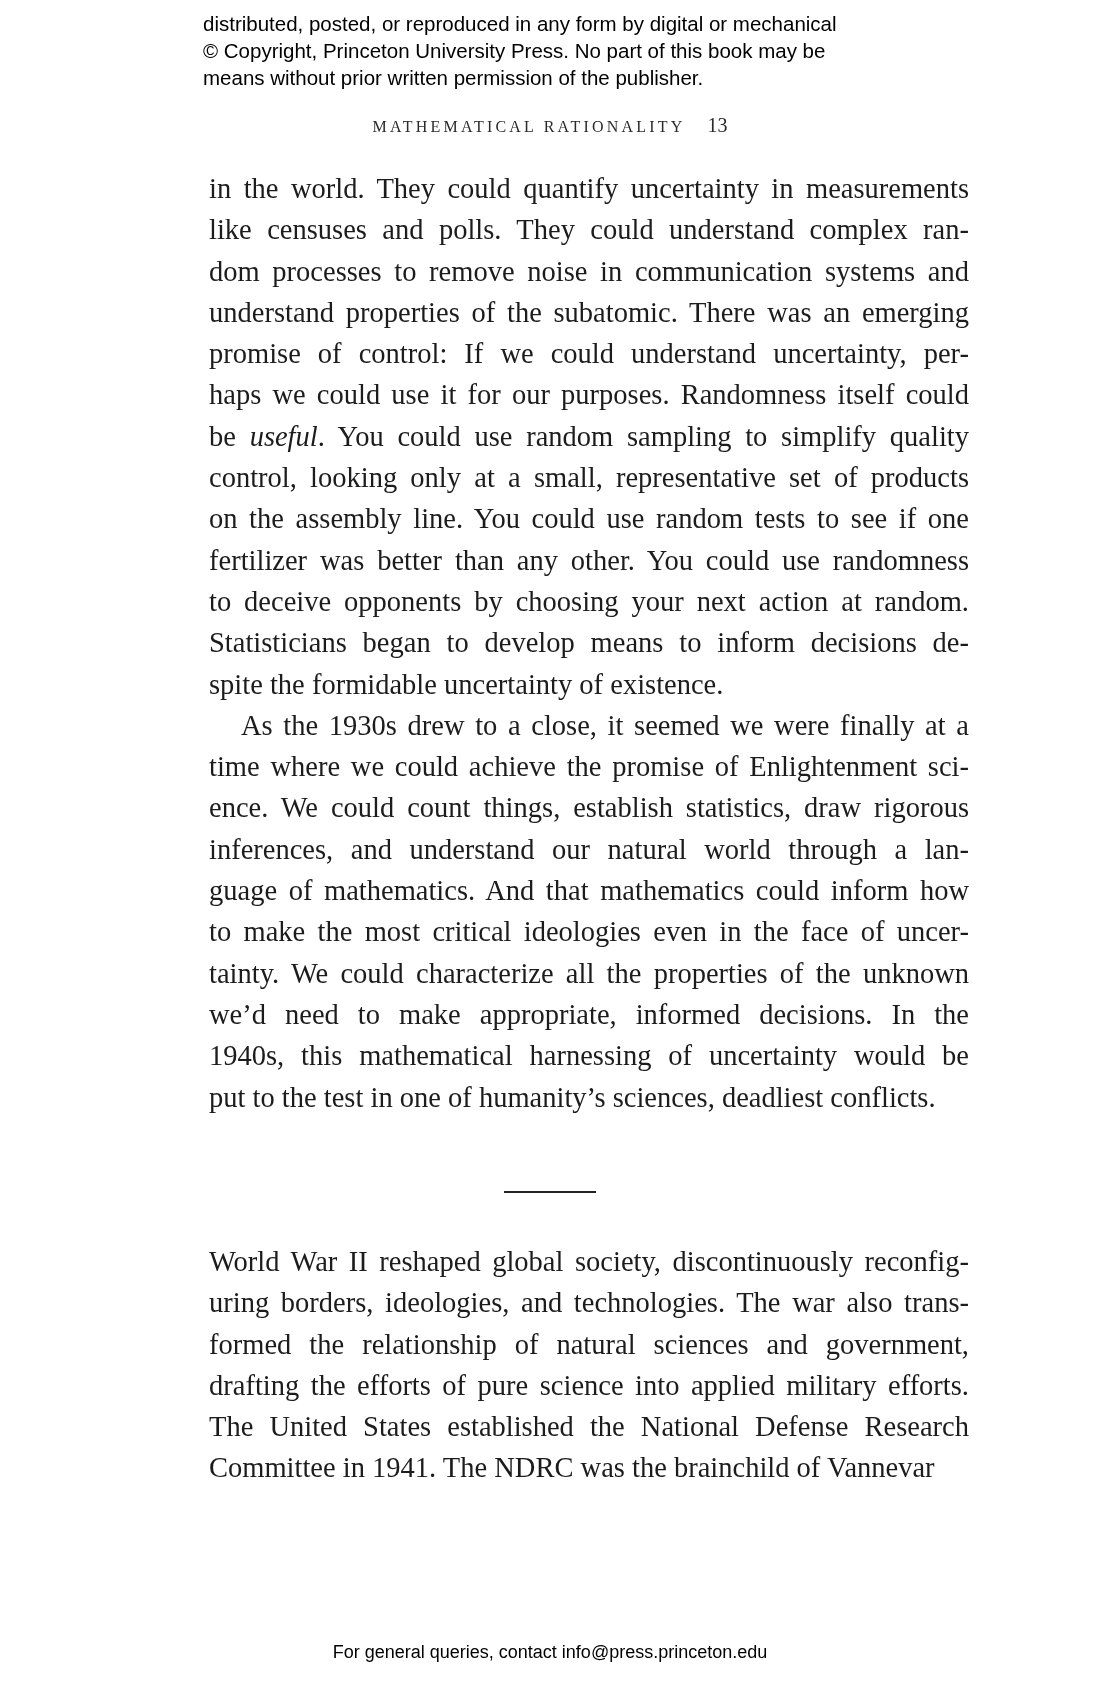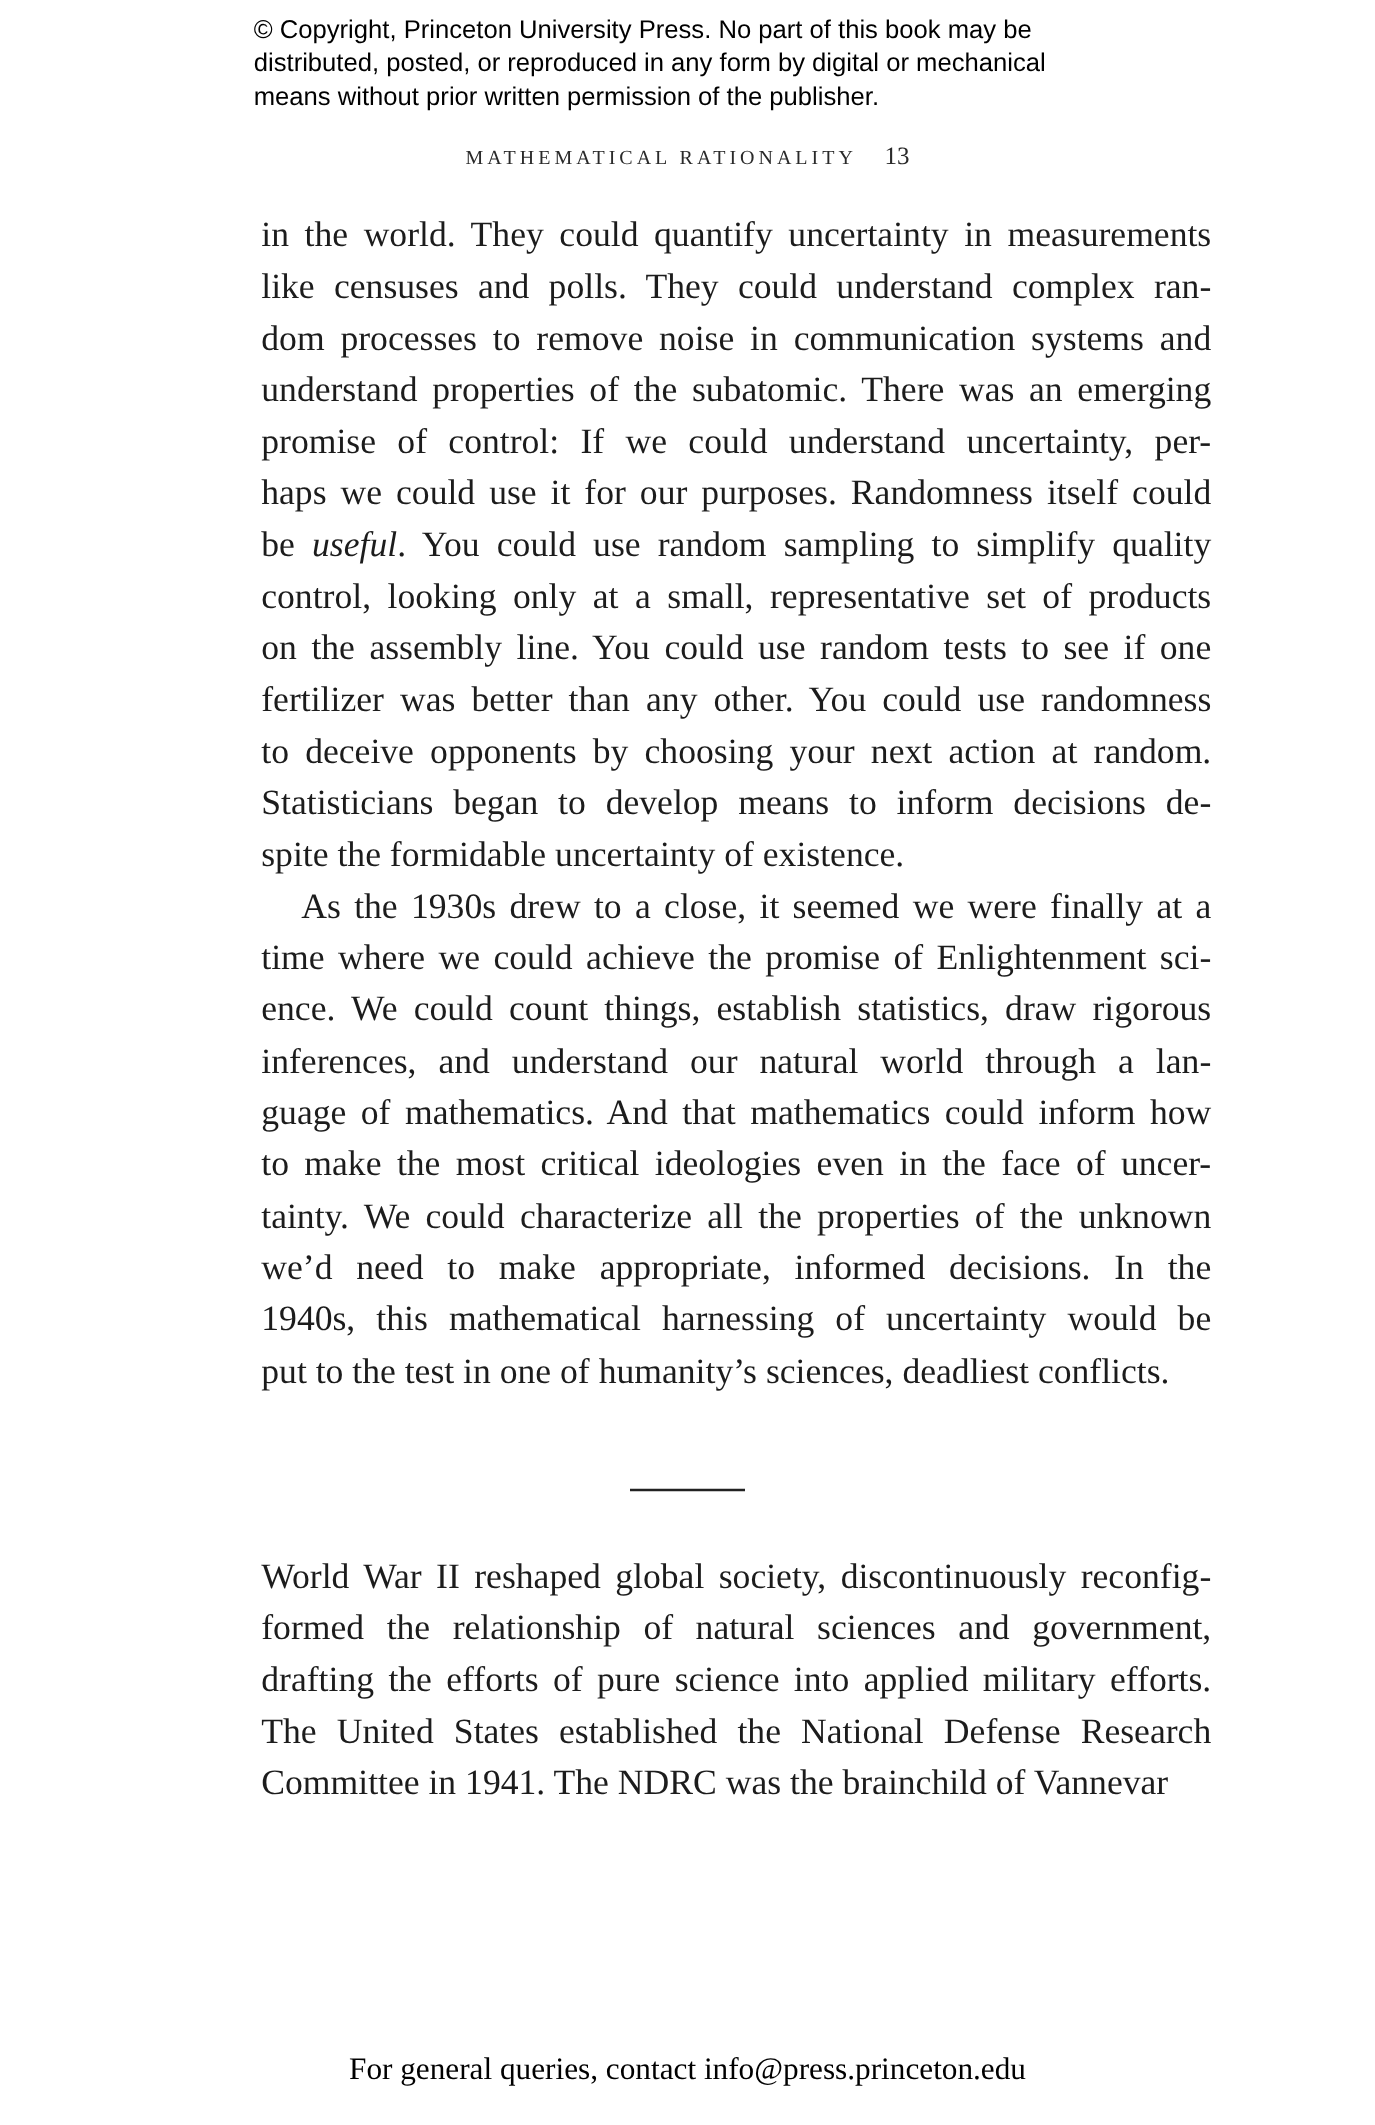--- a/index.html
+++ b/index.html
@@ -25,30 +25,30 @@
   .line.last { text-align-last: left; }
   .line.indent { padding-left: 32px; }
   .block1 { top: 168px; }
   .block2 { top: 1241px; }
   .divider {
     position: absolute; left: 504px; top: 1191px; width: 92px; height: 0;
     border-top: 2px solid #222;
   }
   .footer {
     position: absolute; left: 0; width: 1100px; top: 1642px; text-align: center;
-    font-family: Liberation Serif, serif; font-size: 25px; color: #000;
+    font-family: Liberation Sans, sans-serif; font-size: 18px; color: #000;
   }
   em { font-style: italic; }
 </style>
 </head>
 <body>
 
 <div class="notice">
+  <div>distributed, posted, or reproduced in any form by digital or mechanical</div>
   <div>© Copyright, Princeton University Press. No part of this book may be</div>
-  <div>distributed, posted, or reproduced in any form by digital or mechanical</div>
   <div>means without prior written permission of the publisher.</div>
 </div>
 
 <div class="running-head">
   <span>MATHEMATICAL RATIONALITY</span><span class="pg">13</span>
 </div>
 
 <div class="body-text block1">
     <div>
       <div class="line">in the world. They could quantify uncertainty in measurements</div>
@@ -77,20 +77,21 @@
       <div class="line">1940s, this mathematical harnessing of uncertainty would be</div>
       <div class="line last">put to the test in one of humanity’s sciences, deadliest conflicts.</div>
     </div>
   </div>
 
 <div class="divider"></div>
 
 <div class="body-text block2">
     <div>
       <div class="line">World War II reshaped global society, discontinuously reconfig-</div>
+      <div class="line">uring borders, ideologies, and technologies. The war also trans-</div>
       <div class="line">formed the relationship of natural sciences and government,</div>
       <div class="line">drafting the efforts of pure science into applied military efforts.</div>
       <div class="line">The United States established the National Defense Research</div>
       <div class="line last">Committee in 1941. The NDRC was the brainchild of Vannevar</div>
     </div>
   </div>
 
 <div class="footer">For general queries, contact info@press.princeton.edu</div>
 
 </body></html>

